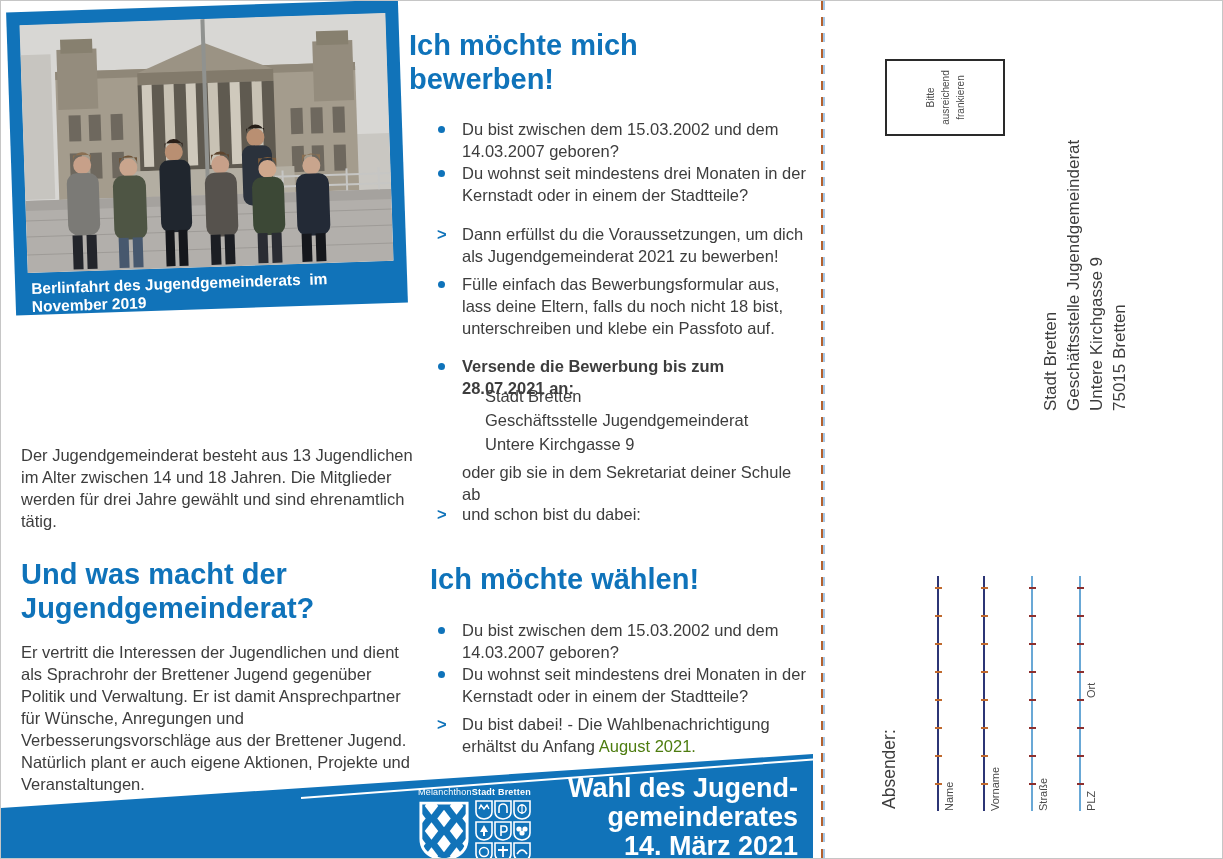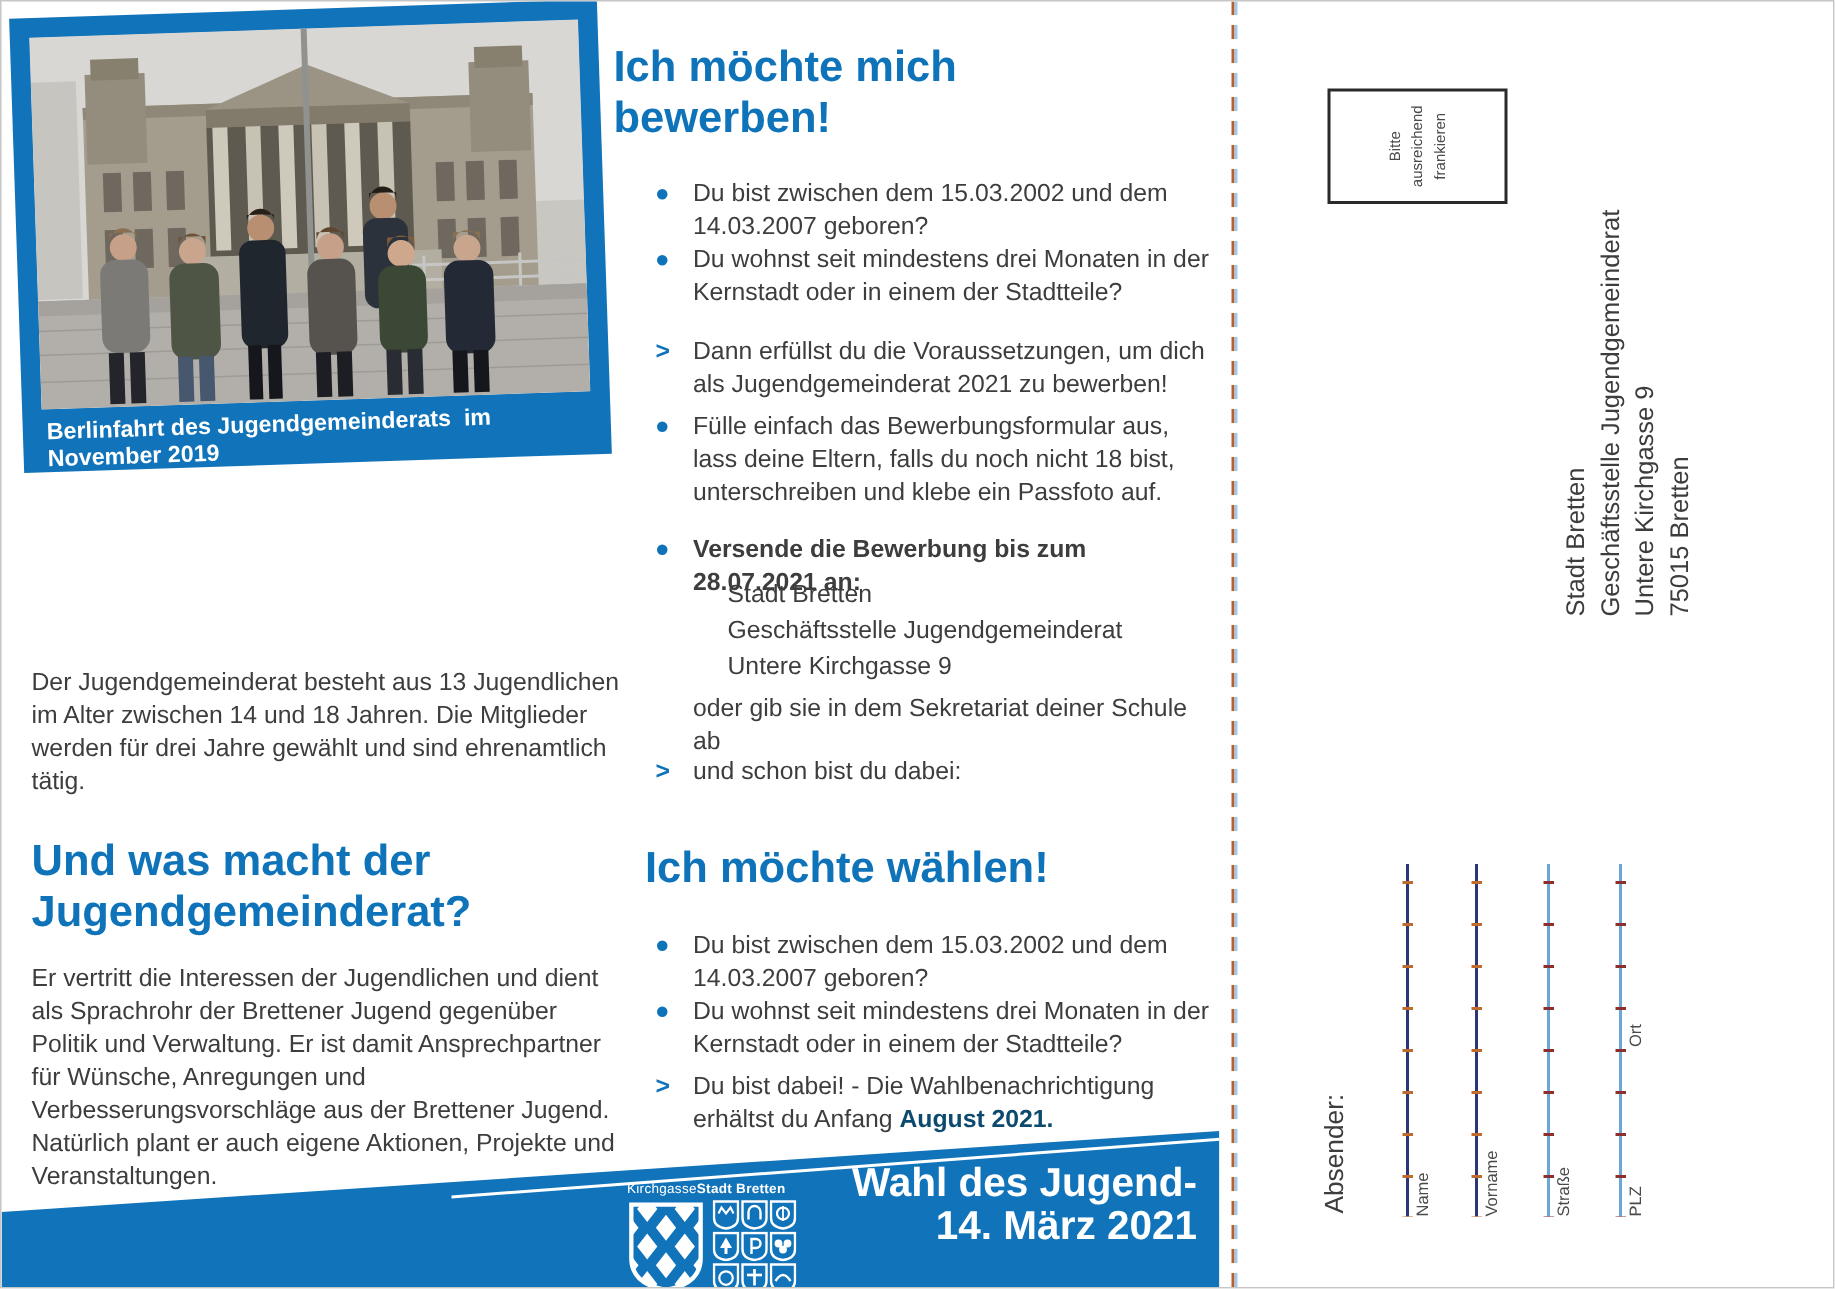--- a/index.html
+++ b/index.html
@@ -28,21 +28,21 @@
   .dot{
     width:7px;height:7px;border-radius:50%;background:#0f73ba;
     margin:8px 17px 0 8px;flex:none;
   }
   .arrow-gl{
     color:#0f73ba;font-weight:bold;font-size:16.5px;line-height:22px;
     margin:0 14px 0 7px;flex:none;width:11px;
   }
   .li-text{font-size:16.5px;line-height:22px;}
   .addr{font-size:16.5px;line-height:24px;}
-  .red{color:#0c4a6e;font-weight:bold;}
+  .red{color:#4d7c0f;}
   
   .banner{
     left:0;top:745px;width:812px;height:114px;background:#1173b9;
     clip-path:polygon(0 62px,100% 8px,100% 100%,0 100%);
   }
   .fold-line{
     position:absolute;left:300px;top:51px;width:520px;height:2px;background:#ffffff;
     transform:rotate(-4.3deg);transform-origin:0 50%;
   }
   .banner-text{
@@ -266,24 +266,25 @@
 
   <div class="abs li" style="left:429px;top:712px;width:376px;">
     <span class="arrow-gl">&gt;</span>
     <div class="li-text"><span>Du bist dabei! - Die Wahlbenachrichtigung erhältst du Anfang </span><span class="red">August 2021.</span></div>
   </div>
 
   <div class="abs banner">
     <div class="fold-line"></div>
     <div class="banner-text">
       <div>Wahl des Jugend-</div>
+      <div>gemeinderates</div>
       <div>14. März 2021</div>
     </div>
     <div class="logo">
-      <div class="logo-line"><span>Kirchgasse</span><b>Stadt Bretten</b></div>
+      <div class="logo-line"><span>Melanchthon</span><b>Stadt Bretten</b></div>
       <div class="logo-row">
         <svg width="52" height="62" viewBox="0 0 54 64">
           <defs>
               <clipPath id="sh">
                 <path d="M3,3 H51 V40 Q51,58 27,62 Q3,58 3,40 Z"></path>
               </clipPath>
             </defs>
           <path d="M3,3 H51 V40 Q51,58 27,62 Q3,58 3,40 Z" fill="#1173b9" stroke="#ffffff" stroke-width="3"></path>
           <g clip-path="url(#sh)" fill="#ffffff">
             <polygon points="14,-3 21,6 14,15 7,6"></polygon>

